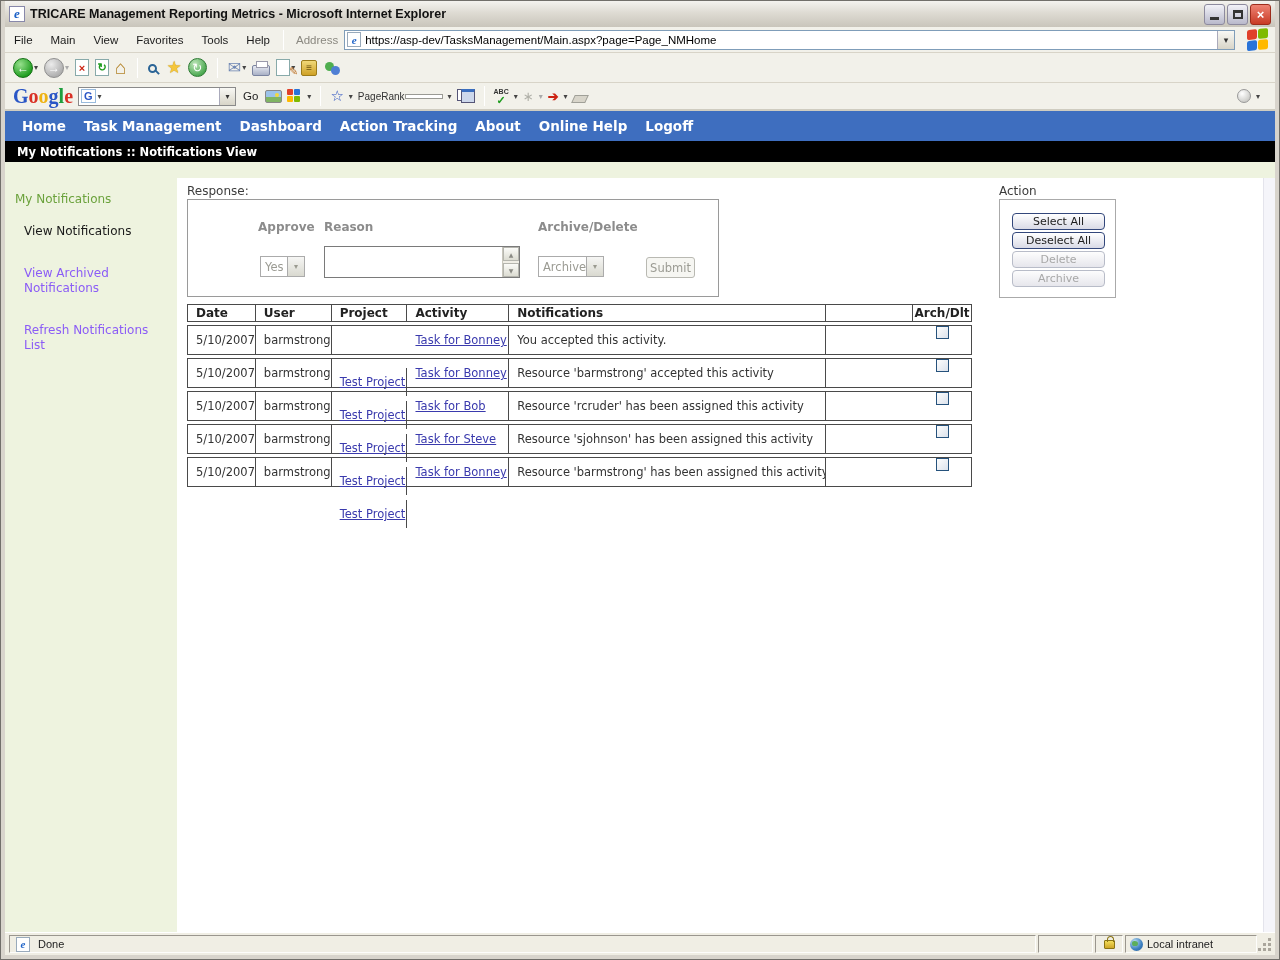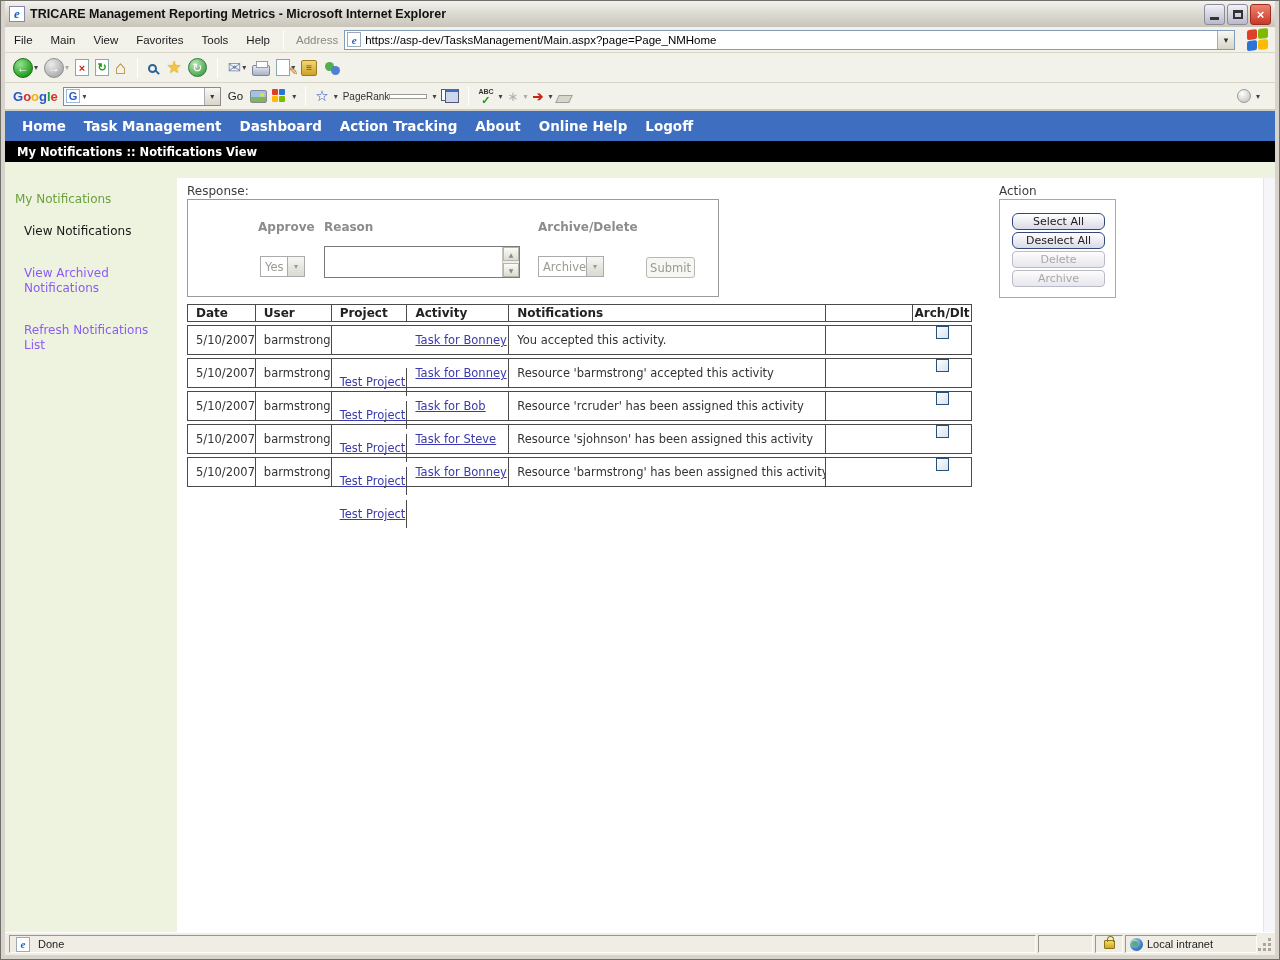--- a/index.html
+++ b/index.html
@@ -84,21 +84,21 @@
               color:#6b5310; font-size:10px; }
   .msgr { width:18px; height:16px; position:relative; display:inline-block; }
   .msgr::before { content:""; position:absolute; left:2px; top:2px; width:9px; height:9px;
                   border-radius:50%; background:#4fae4f; }
   .msgr::after { content:""; position:absolute; right:1px; bottom:1px; width:9px; height:9px;
                  border-radius:50%; background:#4f7fd4; }
 
   
   .googlerow { height:28px; background:#f2f1ea; border-bottom:2px solid #cfccc0;
                display:flex; align-items:center; gap:5px; padding-left:8px; }
-  .glogo { font-family:Liberation Sans, sans-serif; font-weight:bold; font-size:13px; letter-spacing:0; }
+  .glogo { font-family:Liberation Serif, serif; font-weight:bold; font-size:20px; letter-spacing:0; }
   .gsearch { width:158px; height:19px; background:#fff; border:1px solid #8a8a8a;
              display:flex; align-items:center; }
   .gsearch .gico { color:#2a56c6; border:1px solid #9bd; font-weight:bold; font-size:11px;
                    padding:0 2px; margin:0 2px; }
   .gsearch input { border:none; outline:none; flex:1; width:60px; font-size:11px; }
   .gsearch .gdrop { width:16px; height:17px; background:linear-gradient(180deg,#f8f8f4,#d8d5c8);
                     border-left:1px solid #aab; display:inline-flex; align-items:center;
                     justify-content:center; font-size:8px; color:#333; }
   .golabel { font-size:11.5px; color:#222; margin:0 2px; }
   .gpic { width:17px; height:13px; border:1px solid #888; border-radius:2px;
@@ -173,21 +173,21 @@
                 border:1px solid #b9b9b2; border-radius:3px; background:#f6f6f2;
                 color:#9b9b93; font-size:11.5px; display:flex; align-items:center; justify-content:center; }
 
   .action-label { position:absolute; left:822px; top:6px; font-size:12px; color:#3c3c3c; }
   .action-box { position:absolute; left:822px; top:21px; width:117px; height:99px; border:1px solid #aaa; }
   .act-btn { position:absolute; left:12px; width:93px; height:17px; border:1px solid #b8bcc8;
              border-radius:4px; background:linear-gradient(180deg,#fdfdfd,#e6e6ec);
              color:#a8a8a8; font-size:11px; display:flex; align-items:center; justify-content:center;
              font-family:"DejaVu Sans", sans-serif; }
   .act-btn.on { border-color:#33477b; color:#1c1c1c;
-                background:linear-gradient(180deg,#ffffff,#d9dae6); cursor:pointer;border-radius:6px; }
+                background:linear-gradient(180deg,#ffffff,#d9dae6); cursor:pointer; }
   .act-btn:nth-of-type(1) { top:13px; } .act-btn:nth-of-type(2) { top:32px; }
   .act-btn:nth-of-type(3) { top:51px; } .act-btn:nth-of-type(4) { top:70px; }
 
   
   .tbl { position:absolute; left:10px; top:126px; width:785px; }
   .t-head { display:flex; border:1px solid #4a4a4a; height:18px; }
   .hcell { font-size:12px; font-weight:bold; color:#222; padding-left:8px; line-height:16px;
            border-right:1px solid #4a4a4a; overflow:hidden; white-space:nowrap; }
   .hcell:last-of-type { border-right:none; text-align:center; padding-left:0; }
   .hcell:nth-of-type(1){width:68px;} .hcell:nth-of-type(2){width:76px;}

